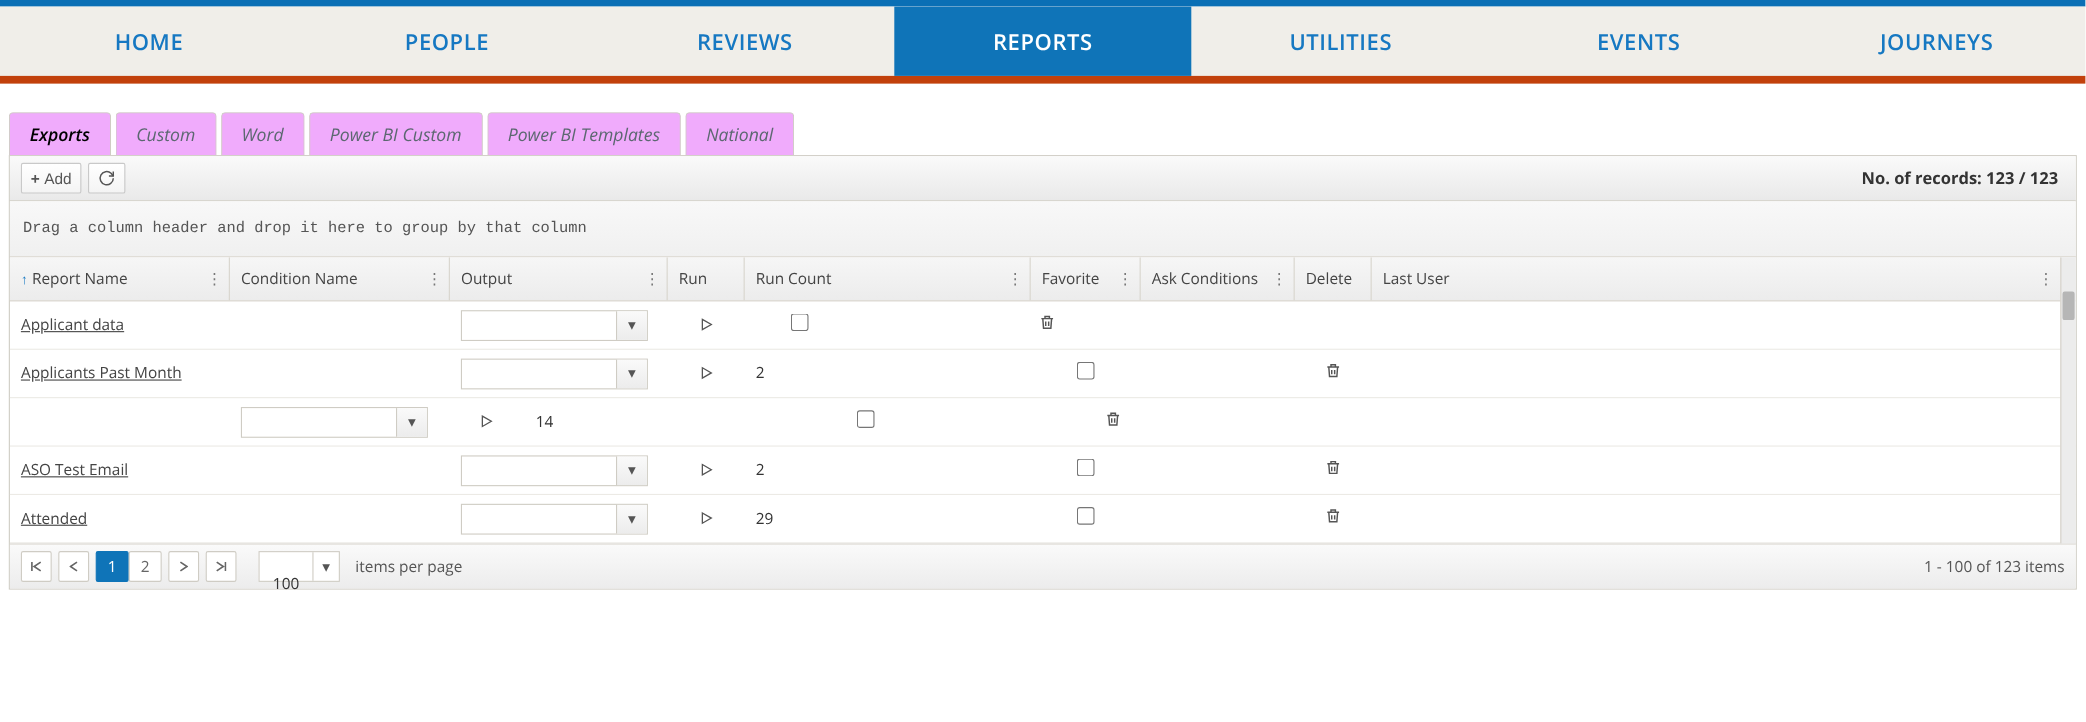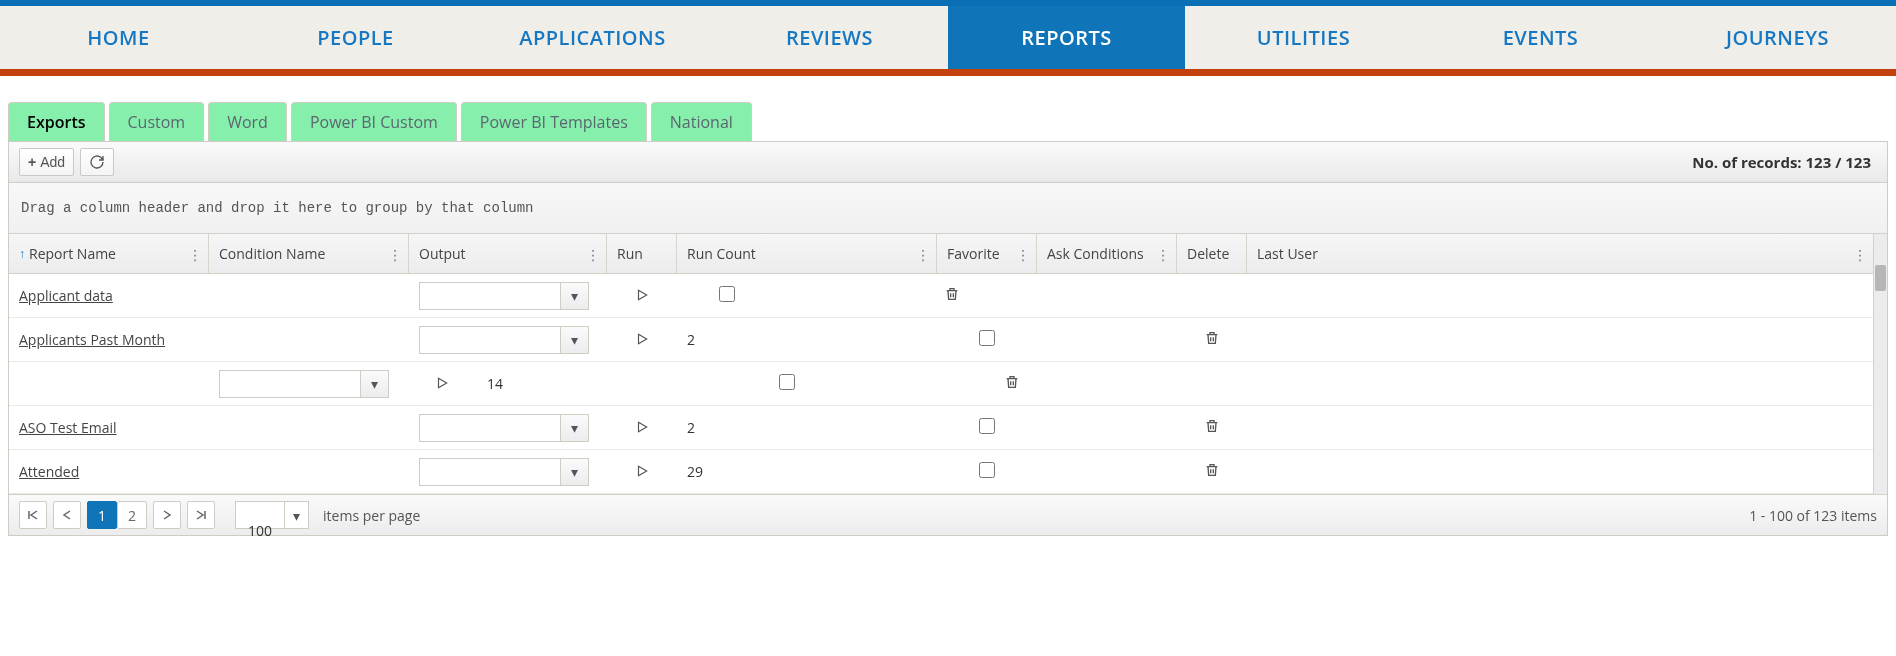--- a/index.html
+++ b/index.html
@@ -38,23 +38,24 @@
     display: flex;
     gap: 4px;
     margin-top: 18px;
   }
   .tabbar .tab {
     border: 1px solid #cfccc4;
     border-bottom: none;
     border-radius: 4px 4px 0 0;
     padding: 8px 18px;
     color: #5b6770;
-    background: #86efac;
+    background: #f0abfc;
     cursor: pointer;
     font-size: 16px;
+    font-style: italic;
   }
   .tabbar .tab.active {
     color: #000;
     font-weight: 600;
   }
   .panel {
     border: 1px solid #cfccc4;
     background: #fff;
   }
   .toolbar {
@@ -242,21 +243,20 @@
   .undo-icon { display:inline-block; width:16px; height:16px; transform: scaleX(-1); }
 </style>
 </head>
 <body>
 
 <div class="topstrip"></div>
 
 <nav class="mainnav" id="mainnav">
     <a>HOME</a>
     <a>PEOPLE</a>
-    <a>APPLICATIONS</a>
     <a>REVIEWS</a>
     <a class="active">REPORTS</a>
     <a>UTILITIES</a>
     <a>EVENTS</a>
     <a>JOURNEYS</a>
   </nav>
 
 <div class="content">
   <div class="tabbar" id="tabbar">
       <div class="tab active">Exports</div>

